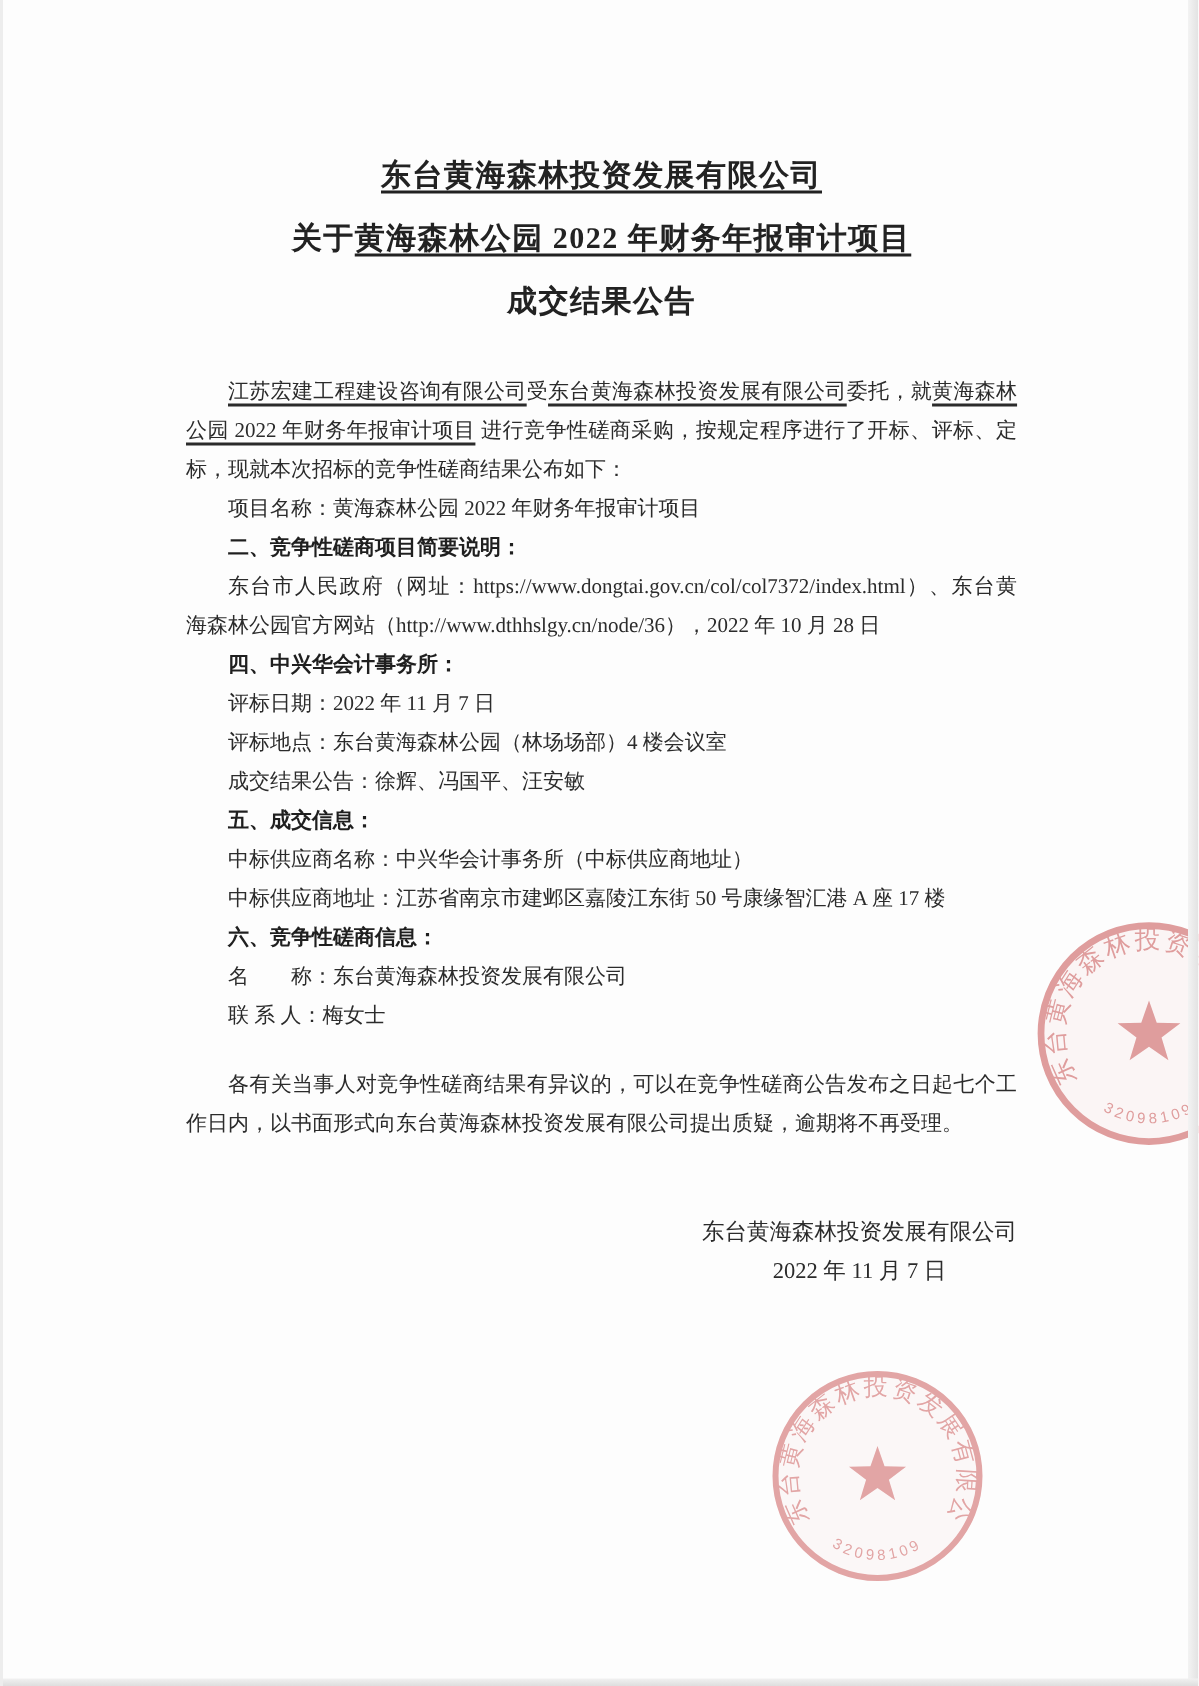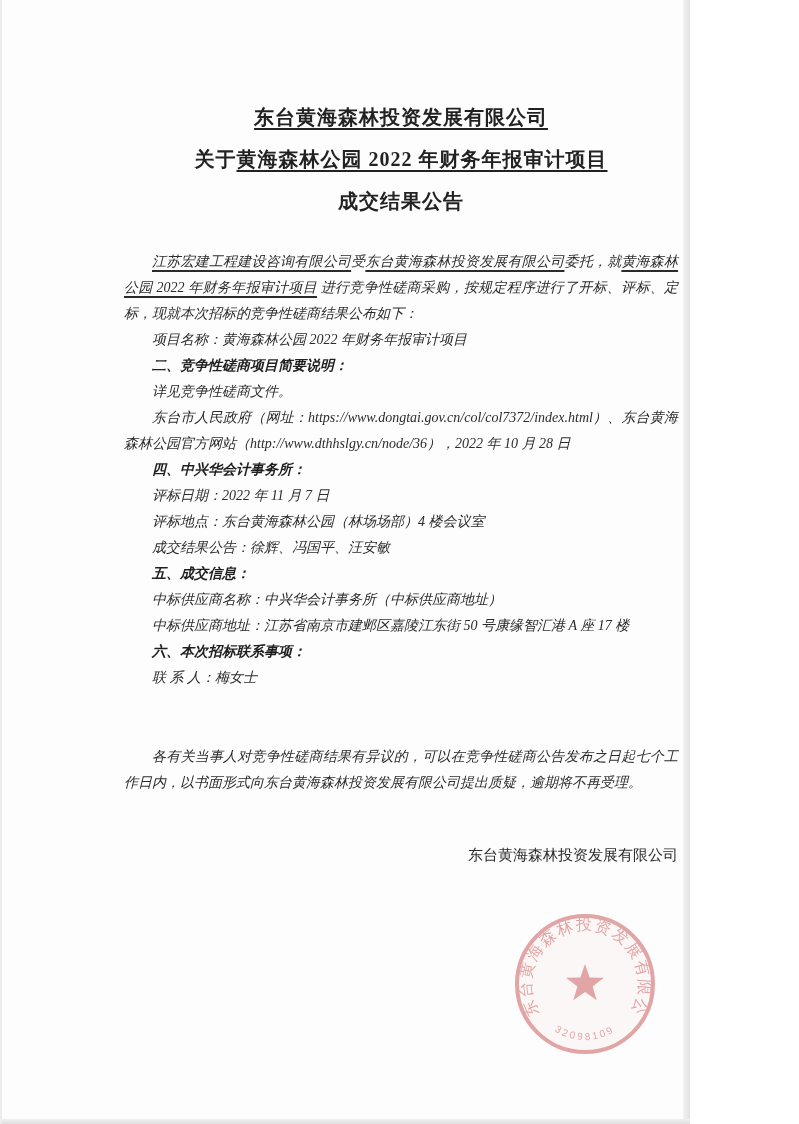--- a/index.html
+++ b/index.html
@@ -1,18 +1,18 @@
 <!DOCTYPE html>
 <html><head>
 <meta charset="utf-8">
 <style>
   html, body { margin: 0; padding: 0; background: #ffffff; }
   .page {
     position: relative;
-    width: 690px;
+    width: 799px;
     height: 1124px;
     background: #fdfdfd;
     overflow: hidden;
     font-family: "Liberation Serif", "DejaVu Serif", serif;
     color: #2b2b2b;
   }
   .content {
     position: absolute;
     left: 124px;
     top: 106px;
@@ -22,24 +22,24 @@
     margin: 0 0 20px 0;
     font-size: 20px;
     line-height: 22px;
     font-weight: bold;
     text-align: center;
     color: #222;
     letter-spacing: 1px;
   }
   .u { text-decoration: underline; text-decoration-thickness: 1.5px; text-underline-offset: 4px; }
   .body-text { font-size: 14px; line-height: 26px; text-align: justify; word-break: break-all; }
-  p.para { margin: 0; text-indent: 2em; font-style: italic; }
+  p.para { margin: 0; text-indent: 2em; }
   p.intro-para { margin: 37px 0 0 0; }
   p.sec-heading { font-weight: bold; color: #1f1f1f; }
-  p.closing-para { margin-top: 53px; }
+  p.closing-para { margin-top: 20px; }
   .signature {
     margin: 46px 0 0 auto;
     width: fit-content;
     text-align: center;
     font-size: 15px;
     line-height: 26px;
     position: relative;
     z-index: 3;
   }
   .sig-line { margin: 0; }
@@ -67,49 +67,50 @@
 
     <div class="body-text">
       <p class="para intro-para"><span class="u">江苏宏建工程建设咨询有限公司</span><span>受</span><span class="u">东台黄海森林投资发展有限公司</span><span>委托，就</span><span class="u">黄海森林公园 2022 年财务年报审计项目</span><span> 进行竞争性磋商采购，按规定程序进行了开标、评标、定标，现就本次招标的竞争性磋商结果公布如下：</span></p>
 
       <section>
         <p class="para">项目名称：黄海森林公园 2022 年财务年报审计项目</p>
       </section>
 
       <section>
         <p class="para sec-heading">二、竞争性磋商项目简要说明：</p>
-        <p class="para">详见竞争性磋商文件。</p>
       </section>
 
       <section>
         <p class="para">东台市人民政府（网址：https://www.dongtai.gov.cn/col/col7372/index.html）、东台黄海森林公园官方网站（http://www.dthhslgy.cn/node/36），2022 年 10 月 28 日</p>
       </section>
 
       <section>
         <p class="para sec-heading">四、中兴华会计事务所：</p>
         <p class="para">评标日期：2022 年 11 月 7 日</p>
         <p class="para">评标地点：东台黄海森林公园（林场场部）4 楼会议室</p>
         <p class="para">成交结果公告：徐辉、冯国平、汪安敏</p>
       </section>
 
       <section>
         <p class="para sec-heading">五、成交信息：</p>
         <p class="para">中标供应商名称：中兴华会计事务所（中标供应商地址）</p>
         <p class="para">中标供应商地址：江苏省南京市建邺区嘉陵江东街 50 号康缘智汇港 A 座 17 楼</p>
       </section>
 
       <section>
-        <p class="para sec-heading">六、本次招标联系事项：</p>
+        <p class="para sec-heading">六、竞争性磋商信息：</p>
+        <p class="para">名　　称：东台黄海森林投资发展有限公司</p>
         <p class="para">联 系 人：梅女士</p>
       </section>
 
       <p class="para closing-para">各有关当事人对竞争性磋商结果有异议的，可以在竞争性磋商公告发布之日起七个工作日内，以书面形式向东台黄海森林投资发展有限公司提出质疑，逾期将不再受理。</p>
 
       <div class="signature">
         <p class="sig-line">东台黄海森林投资发展有限公司</p>
+        <p class="sig-line">2022 年 11 月 7 日</p>
       </div>
     </div>
   </div>
 
   <svg class="stamp" style="left:666px; top:589px;" width="200" height="200" viewBox="0 0 200 200">
     <g opacity="0.55" fill="#c94f4f" stroke="none">
       <circle cx="100" cy="100" r="72" fill="rgba(220,120,120,0.10)" stroke="#c94f4f" stroke-width="4.5"></circle>
       <defs>
         <path id="ringA" d="M 53.3,132.7 A 57,57 0 1 1 146.7,132.7" fill="none"></path>
         <path id="serA" d="M 50.9,134.4 A 60,60 0 0 0 149.1,134.4" fill="none"></path>

